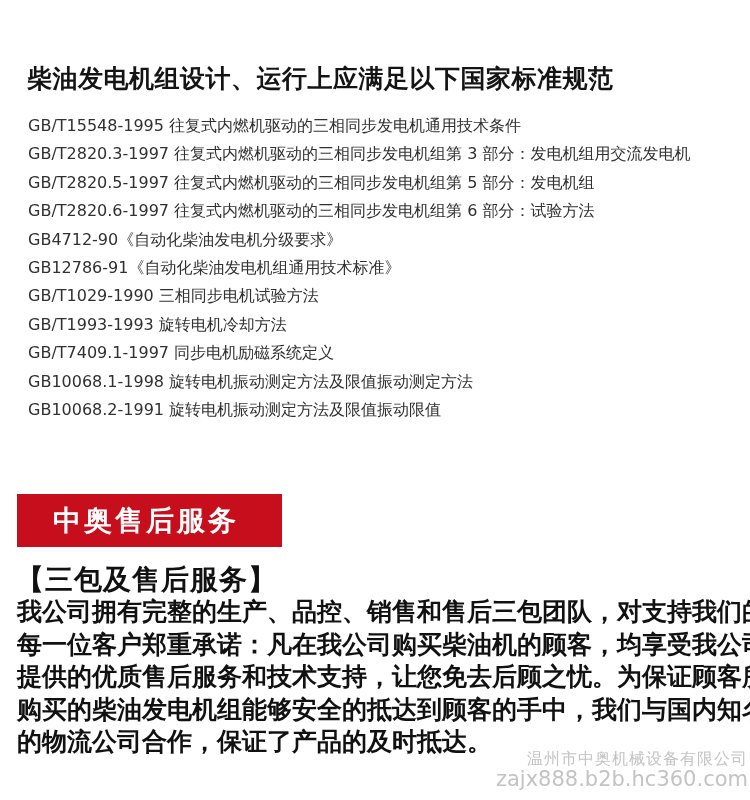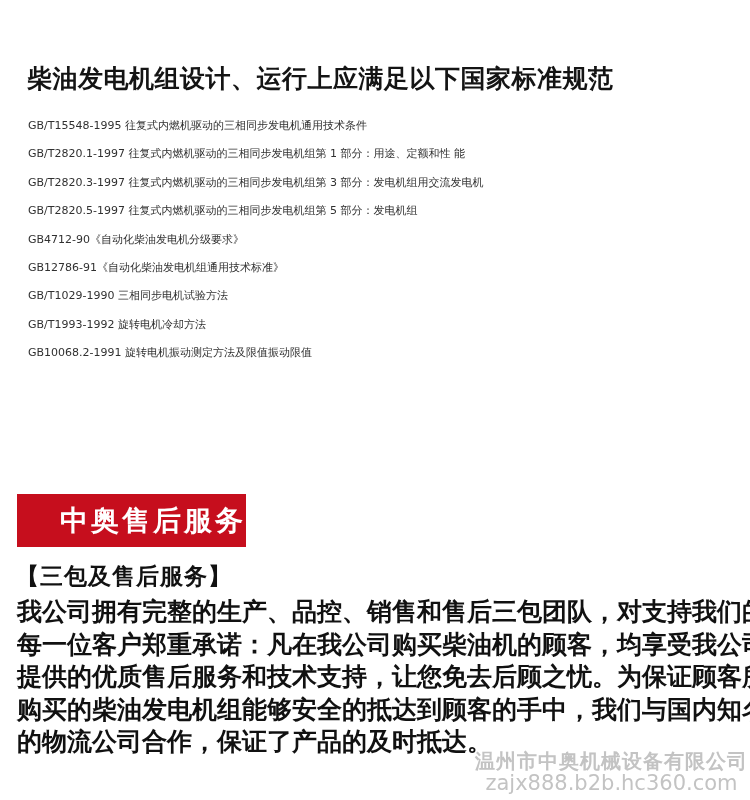--- a/index.html
+++ b/index.html
@@ -19,45 +19,46 @@
     font-size: 25px;
     font-weight: bold;
     color: #141414;
     letter-spacing: 0.5px;
     white-space: nowrap;
   }
   .standards {
     position: absolute;
     left: 28px;
     top: 112px;
-    font-size: 11px;
+    font-size: 16px;
     line-height: 28.4px;
     color: #303030;
     white-space: nowrap;
   }
   .banner {
     position: absolute;
     left: 17px;
     top: 494px;
     width: 229px;
     height: 53px;
     background: #c60e1d;
     color: #ffffff;
     display: flex;
     align-items: center;
-    justify-content: flex-end;
+    justify-content: flex-start;
     font-size: 28px;
     font-weight: bold;
     letter-spacing: 3px;
+    padding-left: 36px;
   }
   .svc-heading {
     position: absolute;
     left: 16px;
     top: 561px;
-    font-size: 23px;
+    font-size: 28px;
     font-weight: bold;
     color: #111111;
     letter-spacing: 1px;
     white-space: nowrap;
   }
   .svc-text {
     position: absolute;
     left: 17px;
     top: 596px;
     font-size: 25px;
@@ -68,47 +69,48 @@
   }
   .watermark {
     position: absolute;
     right: 2px;
     top: 751px;
     text-align: right;
     color: #c3c3c3;
     line-height: 1.05;
   }
   .wm-company {
-    font-size: 20px;
+    font-size: 16px;
     letter-spacing: 1px;
     white-space: nowrap;
-    font-weight: bold;
   }
   .wm-url {
     font-size: 21px;
     white-space: nowrap;
     text-align: center;
   }
 </style>
 </head>
 <body>
 
 <div class="canvas">
 
   <h1 class="title">柴油发电机组设计、运行上应满足以下国家标准规范</h1>
 
   <div class="standards">
     <div>GB/T15548-1995 往复式内燃机驱动的三相同步发电机通用技术条件</div>
-    <div>GB/T2820.1-1997 往复式内燃机驱动的三相同步发电机组第 1 部分：用途、定额和性 能</div>
     <div>GB/T2820.3-1997 往复式内燃机驱动的三相同步发电机组第 3 部分：发电机组用交流发电机</div>
     <div>GB/T2820.5-1997 往复式内燃机驱动的三相同步发电机组第 5 部分：发电机组</div>
+    <div>GB/T2820.6-1997 往复式内燃机驱动的三相同步发电机组第 6 部分：试验方法</div>
     <div>GB4712-90《自动化柴油发电机分级要求》</div>
     <div>GB12786-91《自动化柴油发电机组通用技术标准》</div>
     <div>GB/T1029-1990 三相同步电机试验方法</div>
-    <div>GB/T1993-1992 旋转电机冷却方法</div>
+    <div>GB/T1993-1993 旋转电机冷却方法</div>
+    <div>GB/T7409.1-1997 同步电机励磁系统定义</div>
+    <div>GB10068.1-1998 旋转电机振动测定方法及限值振动测定方法</div>
     <div>GB10068.2-1991 旋转电机振动测定方法及限值振动限值</div>
   </div>
 
   <div class="banner">
     <span>中奥售后服务</span>
   </div>
 
   <div class="svc-heading">【三包及售后服务】</div>
 
   <div class="svc-text">

